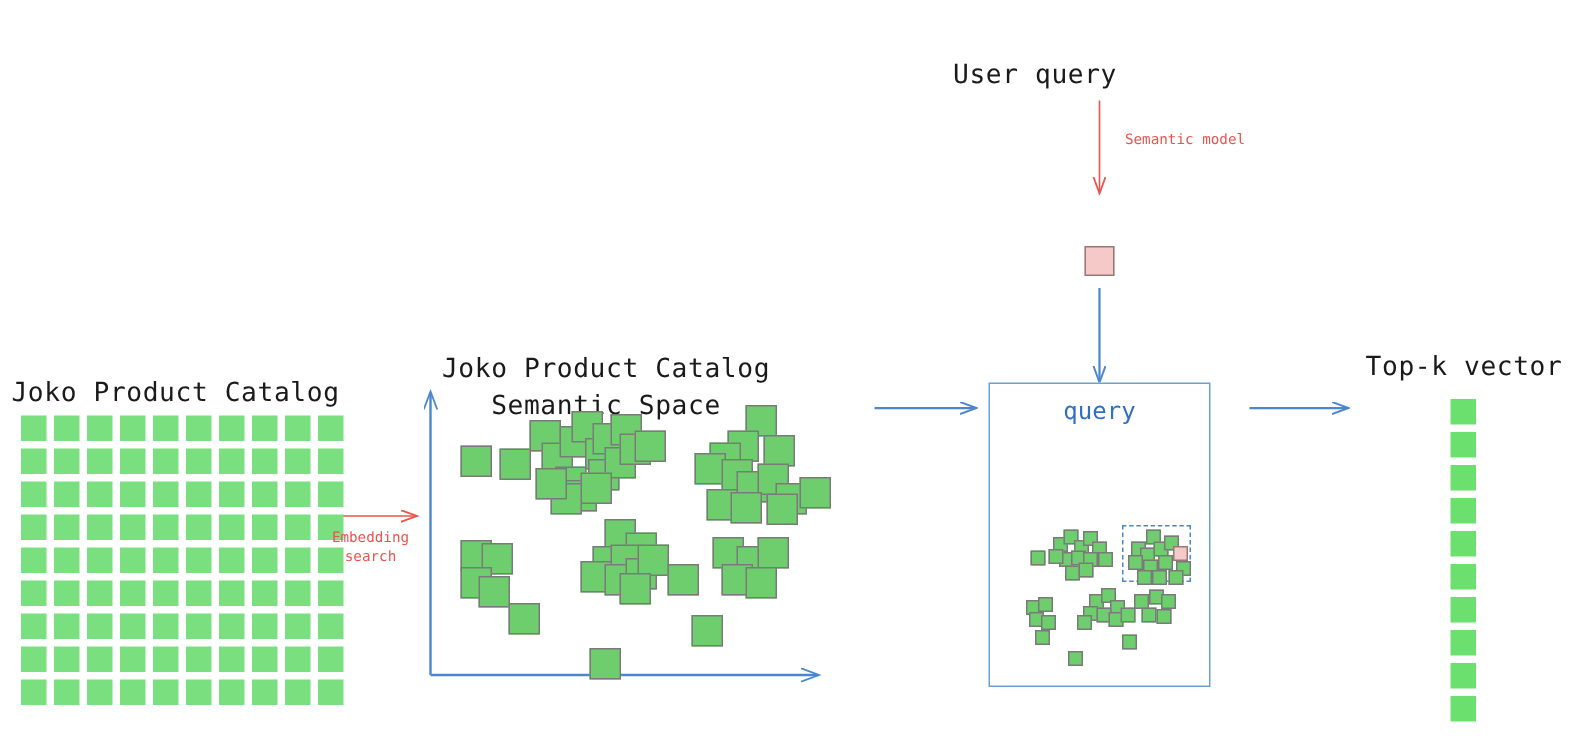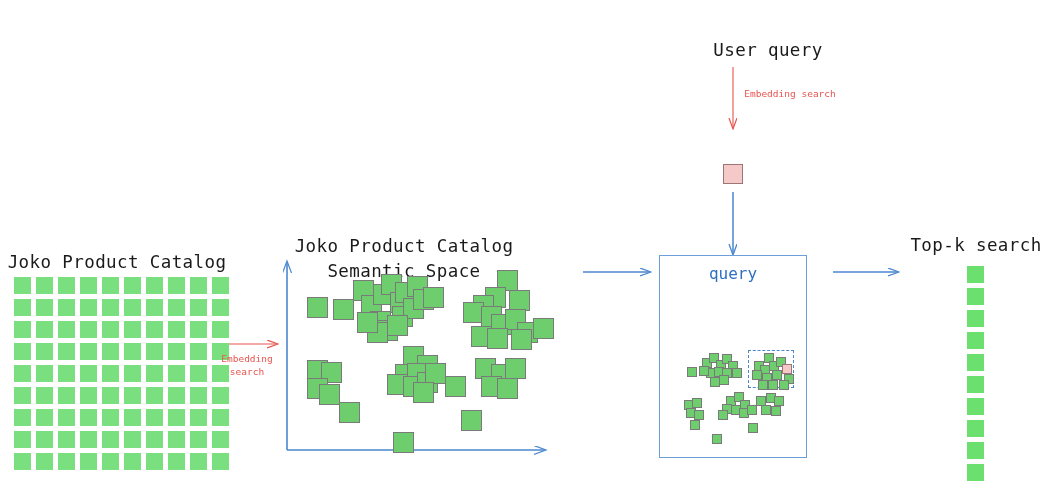--- a/index.html
+++ b/index.html
@@ -323,23 +323,23 @@
       <div class="pt" style="left: 44px; top: 140px; width: 21px; height: 21px; background: rgb(110, 206, 110); border-color: rgb(122, 122, 122);"></div>
       <div class="pt" style="left: 180px; top: 96px; width: 21px; height: 21px; background: rgb(110, 206, 110); border-color: rgb(122, 122, 122);"></div>
       <div class="pt" style="left: 196px; top: 102px; width: 21px; height: 21px; background: rgb(110, 206, 110); border-color: rgb(122, 122, 122);"></div>
       <div class="pt" style="left: 210px; top: 96px; width: 21px; height: 21px; background: rgb(110, 206, 110); border-color: rgb(122, 122, 122);"></div>
       <div class="pt" style="left: 186px; top: 114px; width: 21px; height: 21px; background: rgb(110, 206, 110); border-color: rgb(122, 122, 122);"></div>
       <div class="pt" style="left: 202px; top: 116px; width: 21px; height: 21px; background: rgb(110, 206, 110); border-color: rgb(122, 122, 122);"></div>
       <div class="pt" style="left: 166px; top: 148px; width: 21px; height: 21px; background: rgb(110, 206, 110); border-color: rgb(122, 122, 122);"></div>
       <div class="pt" style="left: 98px; top: 170px; width: 21px; height: 21px; background: rgb(110, 206, 110); border-color: rgb(122, 122, 122);"></div>
     </div>
 
-  <div class="label center" style="left:768px; top:38px;">User query</div>
-
-  <div class="redlabel" style="left:790px; top:87px;">Embedding search</div>
+  <div class="label center" style="left:690px; top:38px;">User query</div>
+
+  <div class="redlabel" style="left:790px; top:87px;">Semantic model</div>
 
 
   <div class="pt query" style="left:723px; top:164px; width:20px; height:20px;"></div>
 
   <div id="search-box" style="left:659px; top:255px; width:148px; height:203px;"></div>
 
   <div class="boxtext" style="left:733px; top:263px;">
     <div>query</div>
   </div>
 
@@ -386,21 +386,21 @@
       <div class="pt mini" style="left: 80px; top: 48px; width: 10px; height: 10px; background: rgb(110, 206, 110); border-color: rgb(122, 122, 122);"></div>
       <div class="pt mini" style="left: 90px; top: 45px; width: 10px; height: 10px; background: rgb(110, 206, 110); border-color: rgb(122, 122, 122);"></div>
       <div class="pt mini" style="left: 98px; top: 48px; width: 10px; height: 10px; background: rgb(110, 206, 110); border-color: rgb(122, 122, 122);"></div>
       <div class="pt mini" style="left: 85px; top: 57px; width: 10px; height: 10px; background: rgb(110, 206, 110); border-color: rgb(122, 122, 122);"></div>
       <div class="pt mini" style="left: 95px; top: 58px; width: 10px; height: 10px; background: rgb(110, 206, 110); border-color: rgb(122, 122, 122);"></div>
       <div class="pt mini" style="left: 72px; top: 75px; width: 10px; height: 10px; background: rgb(110, 206, 110); border-color: rgb(122, 122, 122);"></div>
       <div class="pt mini" style="left: 36px; top: 86px; width: 10px; height: 10px; background: rgb(110, 206, 110); border-color: rgb(122, 122, 122);"></div>
       <div class="pt mini query" style="left: 106px; top: 16px; width: 10px; height: 10px; background: rgb(246, 201, 201);"></div>
     </div>
 
-  <div class="label center" style="left:976px; top:233px;">Top-k search</div>
+  <div class="label center" style="left:976px; top:233px;">Top-k vector</div>
 
   <div id="topk-col" style="left:967px; top:266px;">
       <div class="topk-cell"></div>
       <div class="topk-cell"></div>
       <div class="topk-cell"></div>
       <div class="topk-cell"></div>
       <div class="topk-cell"></div>
       <div class="topk-cell"></div>
       <div class="topk-cell"></div>
       <div class="topk-cell"></div>

